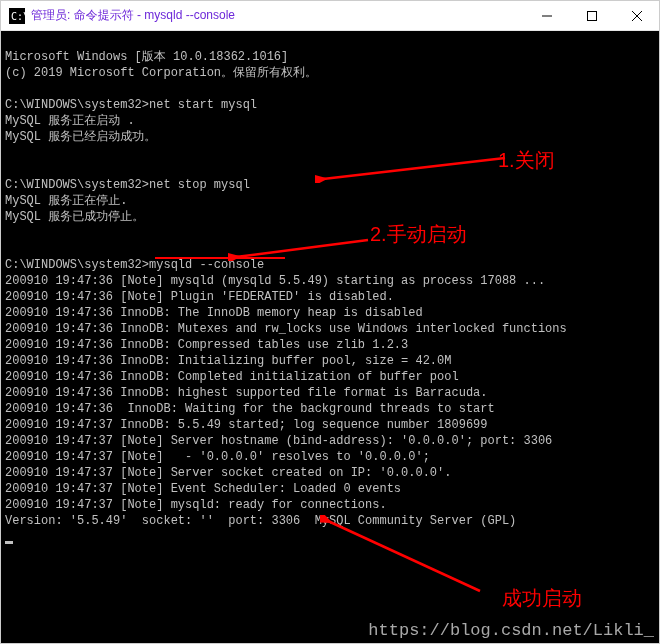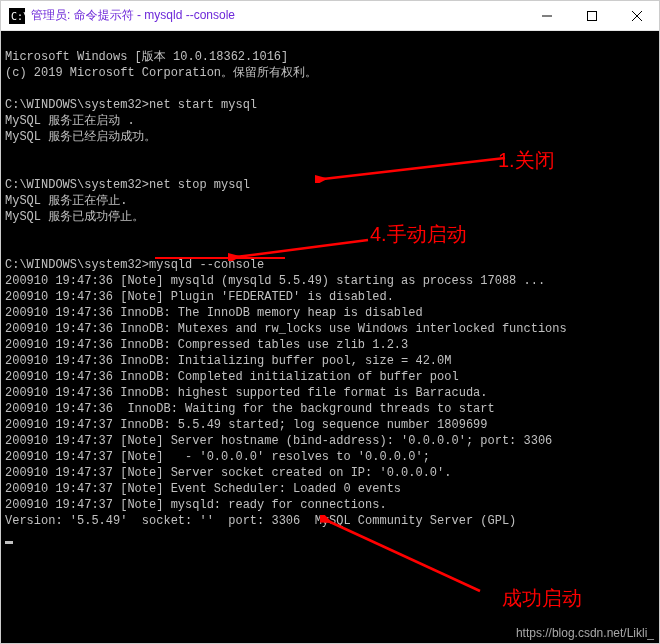--- a/index.html
+++ b/index.html
@@ -91,22 +91,22 @@
       position: absolute;
       height: 2px;
       background: #ff0000;
       pointer-events: none;
     }
     .watermark {
       position: absolute;
       bottom: 4px;
       right: 6px;
       color: #a8a8a8;
-      font-size: 12px;
-      font-family: Liberation Sans, sans-serif;
+      font-size: 17px;
+      font-family: Liberation Mono, monospace;
     }
   </style>
 </head>
 <body>
 
 <div class="window">
   <div class="titlebar">
     <span class="titlebar-icon">
       <svg viewBox="0 0 16 16">
           <rect x="0" y="0" width="16" height="16" fill="#000"></rect>
@@ -172,21 +172,21 @@
 <div class="annotation" style="left:498px; top:147px;">1.关闭</div>
 <svg class="arrow" style="left:315px; top:155px;" width="195" height="28">
   <defs>
       <marker id="ah1" markerWidth="10" markerHeight="8" refX="2" refY="4" orient="auto">
         <polygon points="10,0 0,4 10,8" fill="#ff0000"></polygon>
       </marker>
     </defs>
   <line x1="190" y1="3" x2="8" y2="24" stroke="#ff0000" stroke-width="2.5" marker-end="url(#ah1)"></line>
 </svg>
 
-<div class="annotation" style="left:370px; top:221px;">4.手动启动</div>
+<div class="annotation" style="left:370px; top:221px;">2.手动启动</div>
 <svg class="arrow" style="left:228px; top:237px;" width="145" height="24">
   <defs>
       <marker id="ah2" markerWidth="10" markerHeight="8" refX="2" refY="4" orient="auto">
         <polygon points="10,0 0,4 10,8" fill="#ff0000"></polygon>
       </marker>
     </defs>
   <line x1="140" y1="3" x2="8" y2="20" stroke="#ff0000" stroke-width="2.5" marker-end="url(#ah2)"></line>
 </svg>
 <div class="underline" style="left:155px; top:257px; width:130px;"></div>
 

